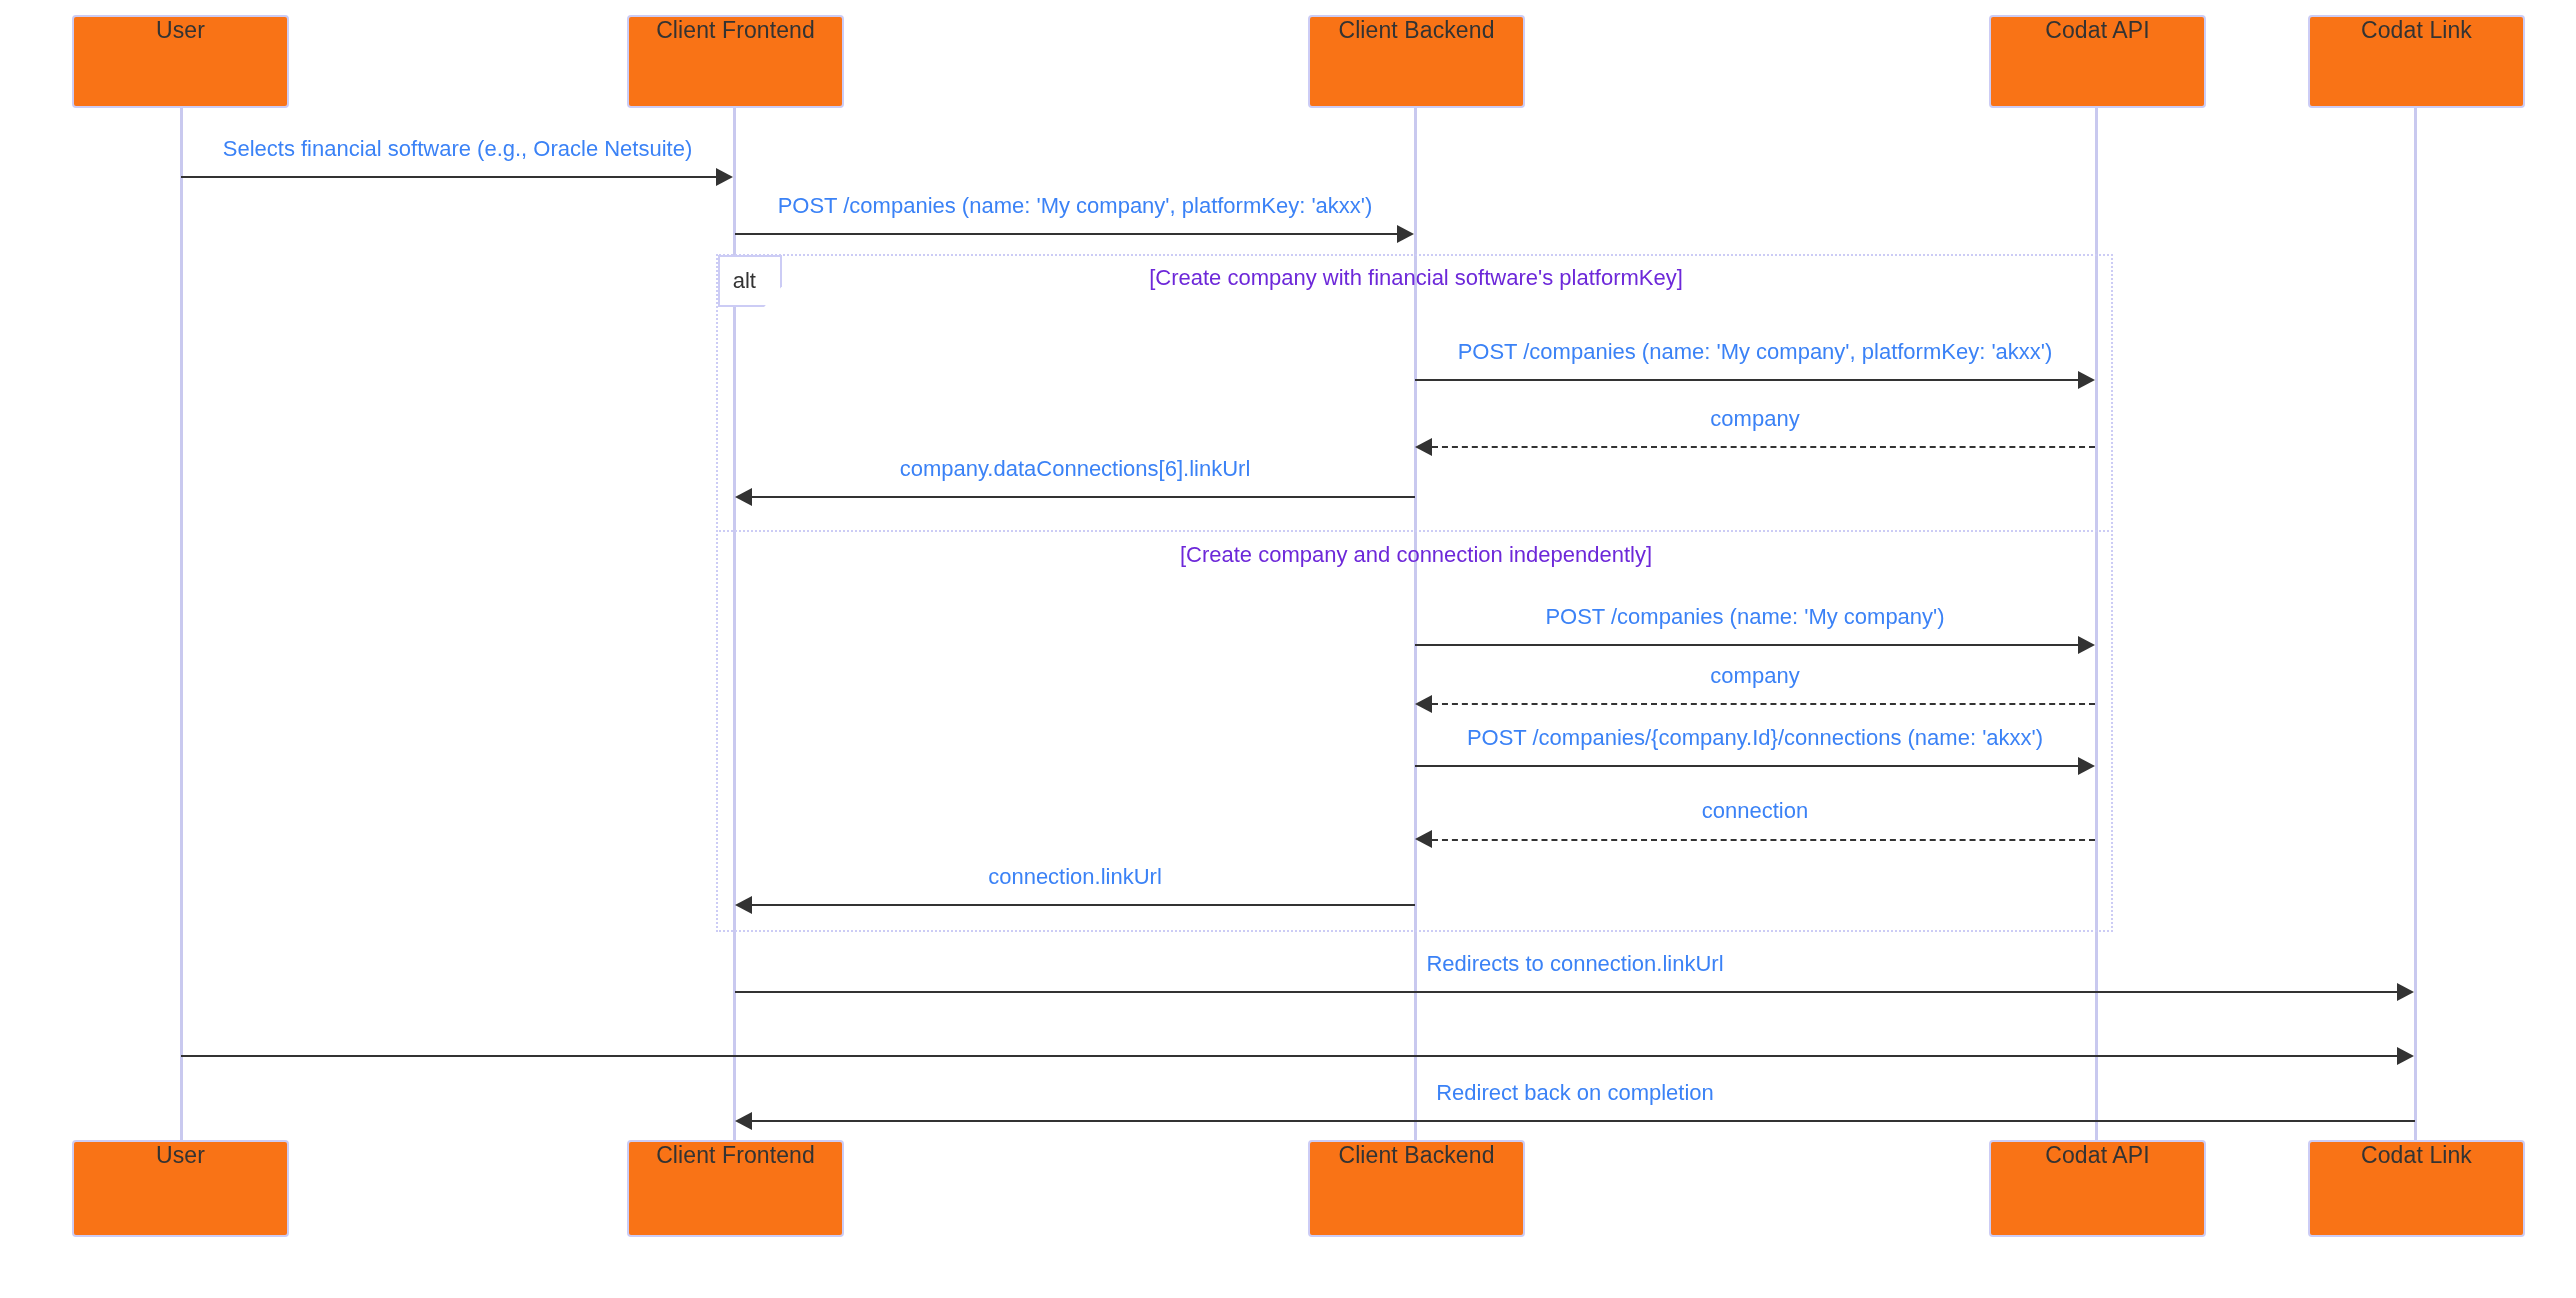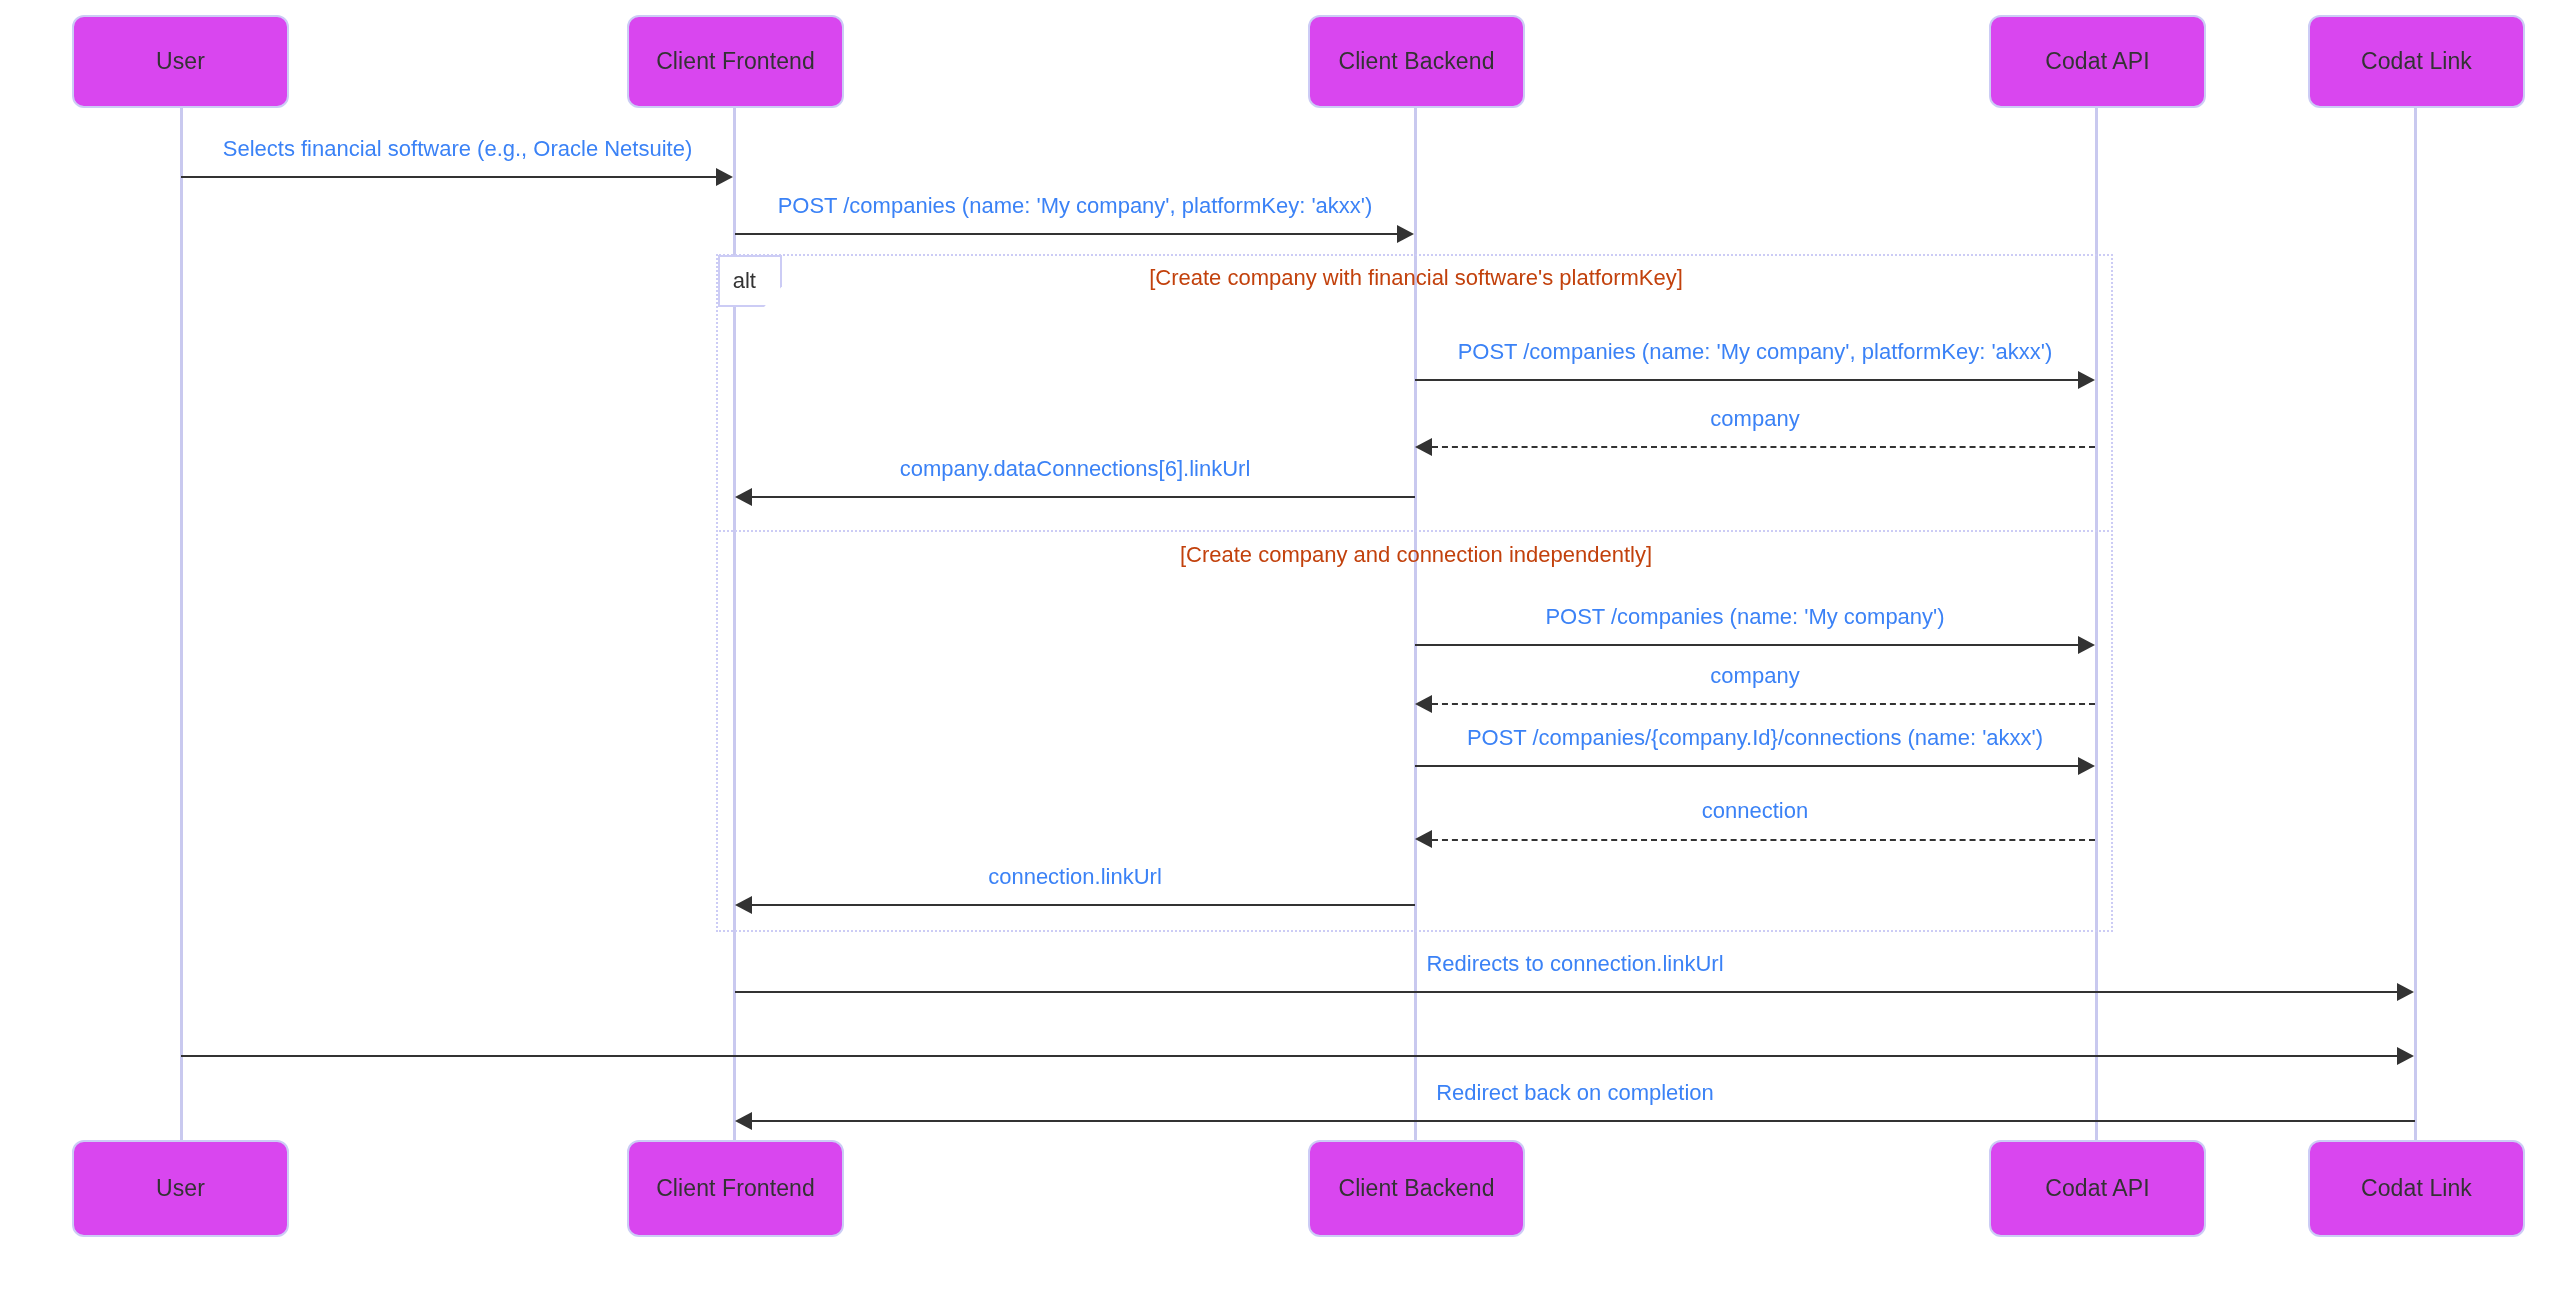--- a/index.html
+++ b/index.html
@@ -15,25 +15,24 @@
     position: relative;
     width: 2576px;
     height: 1299px;
     background: #ffffff;
     overflow: hidden;
   }
   
   .participant {
     position: absolute;
     box-sizing: border-box;
-    background: #d946ef;
+    background: #f97316;
     border: 2px solid #ccccf5;
-    border-radius: 12px;
+    border-radius: 4px;
     display: flex;
-    align-items: center;
     justify-content: center;
     color: #333333;
     font-size: 23px;
     line-height: 1.2;
     letter-spacing: 0.1px;
     white-space: nowrap;
   }
   
   .lifeline {
     position: absolute;
@@ -60,21 +59,21 @@
     color: #333333;
     font-size: 22px;
     display: flex;
     align-items: center;
     padding-left: 12.7px;
     -webkit-clip-path: polygon(0 0, 100% 0, 100% 60%, 72% 100%, 0 100%);
     clip-path: polygon(0 0, 100% 0, 100% 60%, 72% 100%, 0 100%);
   }
   .fragment-cond {
     position: absolute;
-    color: #c2410c;
+    color: #6d28d9;
     font-size: 22px;
     white-space: nowrap;
     text-align: center;
   }
   
   .msg-line {
     position: absolute;
     height: 0;
     border-top: 2.7px solid #333333;
   }

